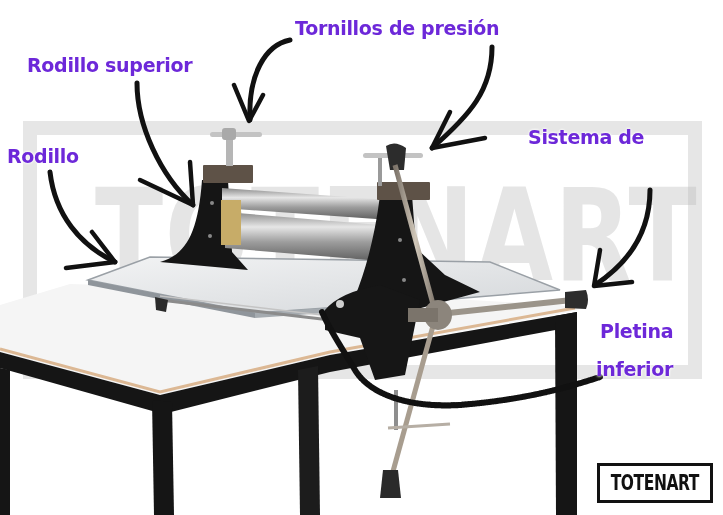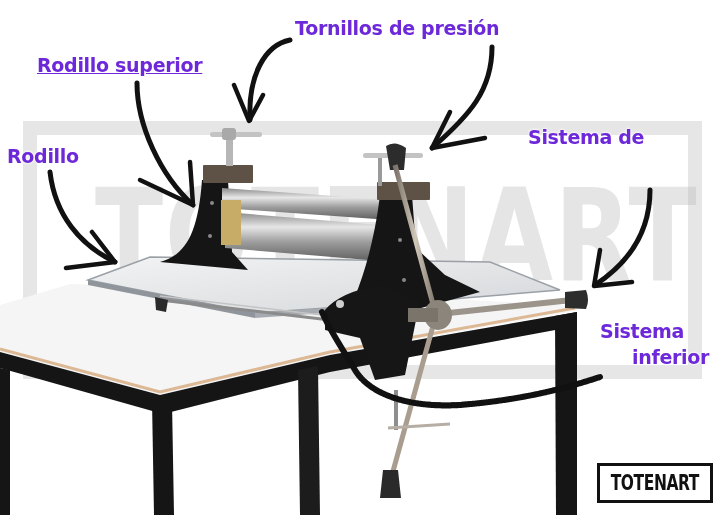--- a/index.html
+++ b/index.html
@@ -194,23 +194,23 @@
         <path d="M 650 190 C 650 230 630 262 595 285" stroke-width="5"></path>
         <path d="M 600 250 L 594 286 L 632 282" stroke-width="4.5"></path>
       </g>
 
       <g>
         <path d="M 600 377 C 560 390 520 400 460 405 C 410 408 370 395 355 370 C 340 345 330 330 322 312" stroke-width="6" stroke-dasharray="1 0.5"></path>
       </g>
     </g>
   </svg>
 
-  <div class="label" style="left:37px; top:56px;text-decoration:underline;">Rodillo superior</div>
+  <div class="label" style="left:27px; top:56px;">Rodillo superior</div>
   <div class="label" style="left:295px; top:19px;">Tornillos de presión</div>
   <div class="label" style="left:7px; top:147px;">Rodillo</div>
   <div class="label" style="left:528px; top:128px;">Sistema de</div>
-  <div class="label" style="left:600px; top:322px;">Sistema</div>
-  <div class="label" style="left:596px; top:348px;margin-left:36px;">inferior</div>
+  <div class="label" style="left:600px; top:322px;">Pletina</div>
+  <div class="label" style="left:596px; top:360px;">inferior</div>
 
   <div id="logo">
     <span>TOTENART</span>
   </div>
 </div>
 
 </body></html>

